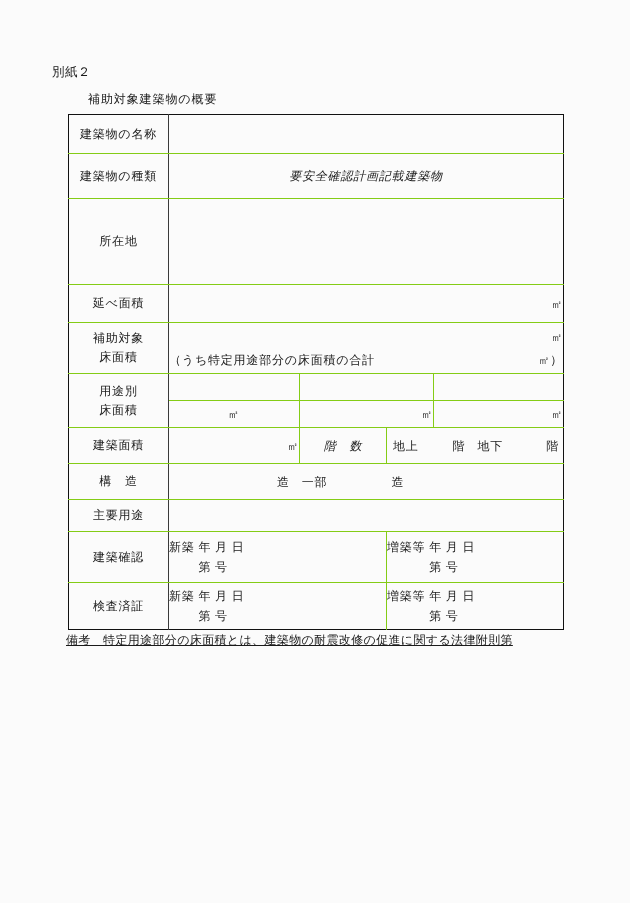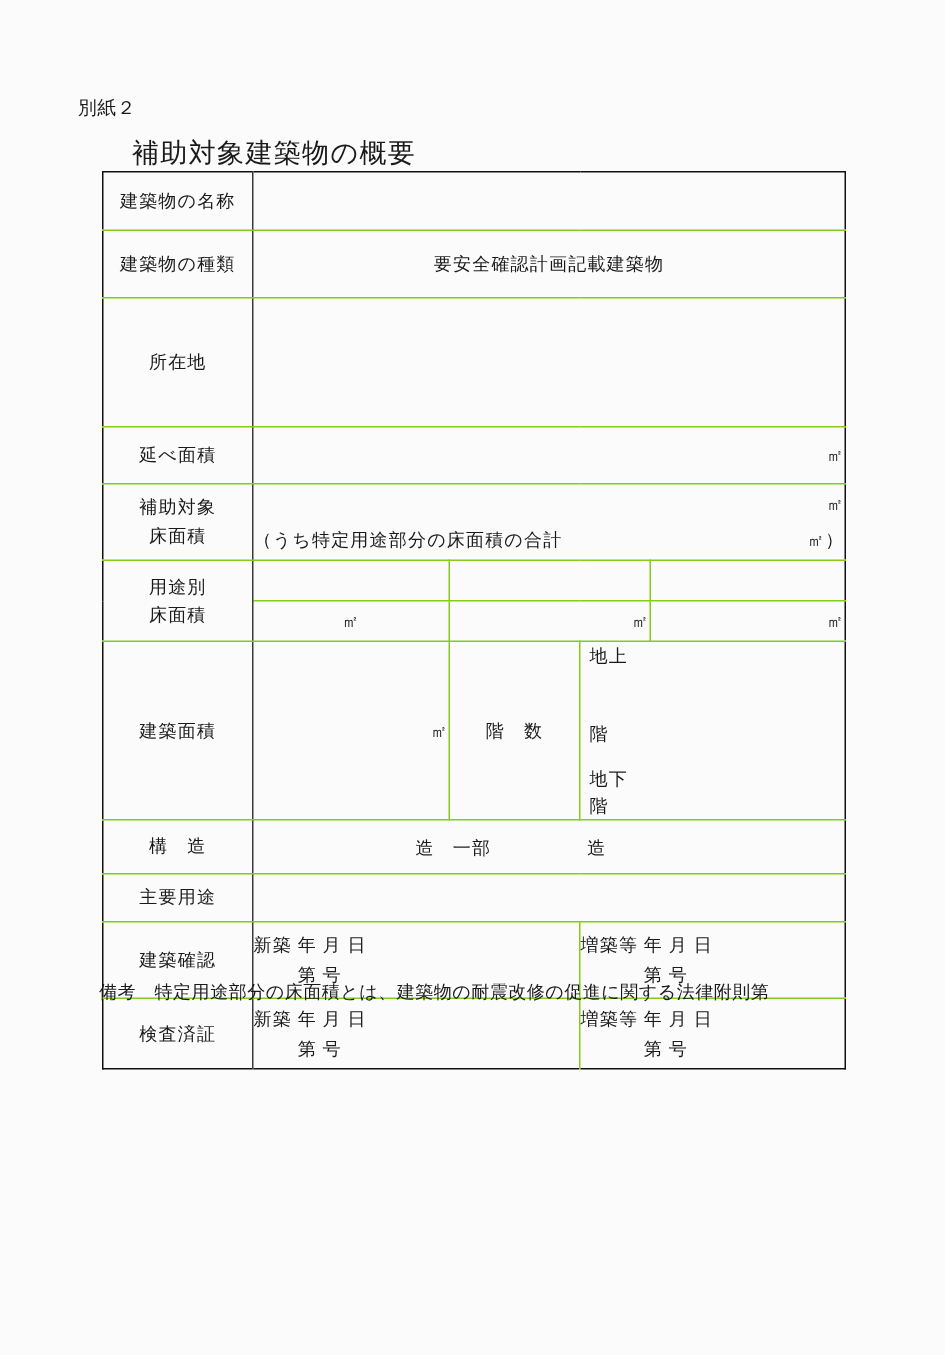--- a/index.html
+++ b/index.html
@@ -30,21 +30,21 @@
     top: 66px;
     font-size: 12.5px;
     letter-spacing: 0.4px;
     line-height: 1;
     white-space: nowrap;
   }
   .doc-title {
     position: absolute;
     left: 88px;
     top: 93px;
-    font-size: 18px;
+    font-size: 12px;
     letter-spacing: 0.9px;
     line-height: 1;
     white-space: nowrap;
   }
 
   
   .form-table {
     position: absolute;
     left: 68px;
     top: 114px;
@@ -85,21 +85,21 @@
     border-right: 1.3px solid #3a3a3a !important;
     line-height: 1.55;
     padding: 2px 0;
   }
   .lbl .l2 { display: block; }
 
   .cell {
     padding: 0 9px;
     line-height: 1.5;
   }
-  .cell-c { text-align: center; }
+  .cell-c { text-align: center; font-style: italic; }
   .cell-r { text-align: right; }
   .cell-l { text-align: left; }
 
   .vdiv { border-left: 1.3px solid #3a3a3a !important; }
 
   .unit { font-size: 11px; }
 
   
   .h-name   { height: 38px; }
   .h-type   { height: 44px; }
@@ -160,21 +160,20 @@
   .num-line .dai { flex: 0 0 auto; }
   .num-line .sp2 { flex: 1 1 auto; }
   .num-line .go  { flex: 0 0 auto; }
 
   .floors-line {
     display: flex;
     align-items: baseline;
     justify-content: flex-start;
     white-space: nowrap;
     padding-left: 6px;
-    flex-direction: column;
   }
   .floors-line .g1 { flex: 0 0 auto; }
   .floors-line .gsp1 { flex: 0 0 34px; }
   .floors-line .g2 { flex: 0 0 auto; }
   .floors-line .gsp2 { flex: 0 0 12px; }
   .floors-line .g3 { flex: 0 0 auto; }
   .floors-line .gsp3 { flex: 1 1 auto; min-width: 30px; }
   .floors-line .g4 { flex: 0 0 auto; padding-right: 4px; }
 
   .struct-line {
@@ -186,25 +185,26 @@
   .struct-line .s1 { }
   .struct-line .ssp1 { display: inline-block; width: 12px; }
   .struct-line .s2 { }
   .struct-line .ssp2 { display: inline-block; width: 64px; }
   .struct-line .s3 { }
 
   
   .note {
     position: absolute;
     left: 66px;
-    top: 652px;
+    top: 631px;
     width: 510px;
     font-size: 12px;
     line-height: 1.65;
     letter-spacing: 0.35px;
+    text-decoration: underline;
   }
   .note .nl1 { display: block; white-space: nowrap; }
   .note .nl2 { display: block; white-space: nowrap; padding-left: 32px; }
 </style>
 </head>
 <body>
 
 <div class="page">
 
   <div class="doc-number">別紙２</div>

